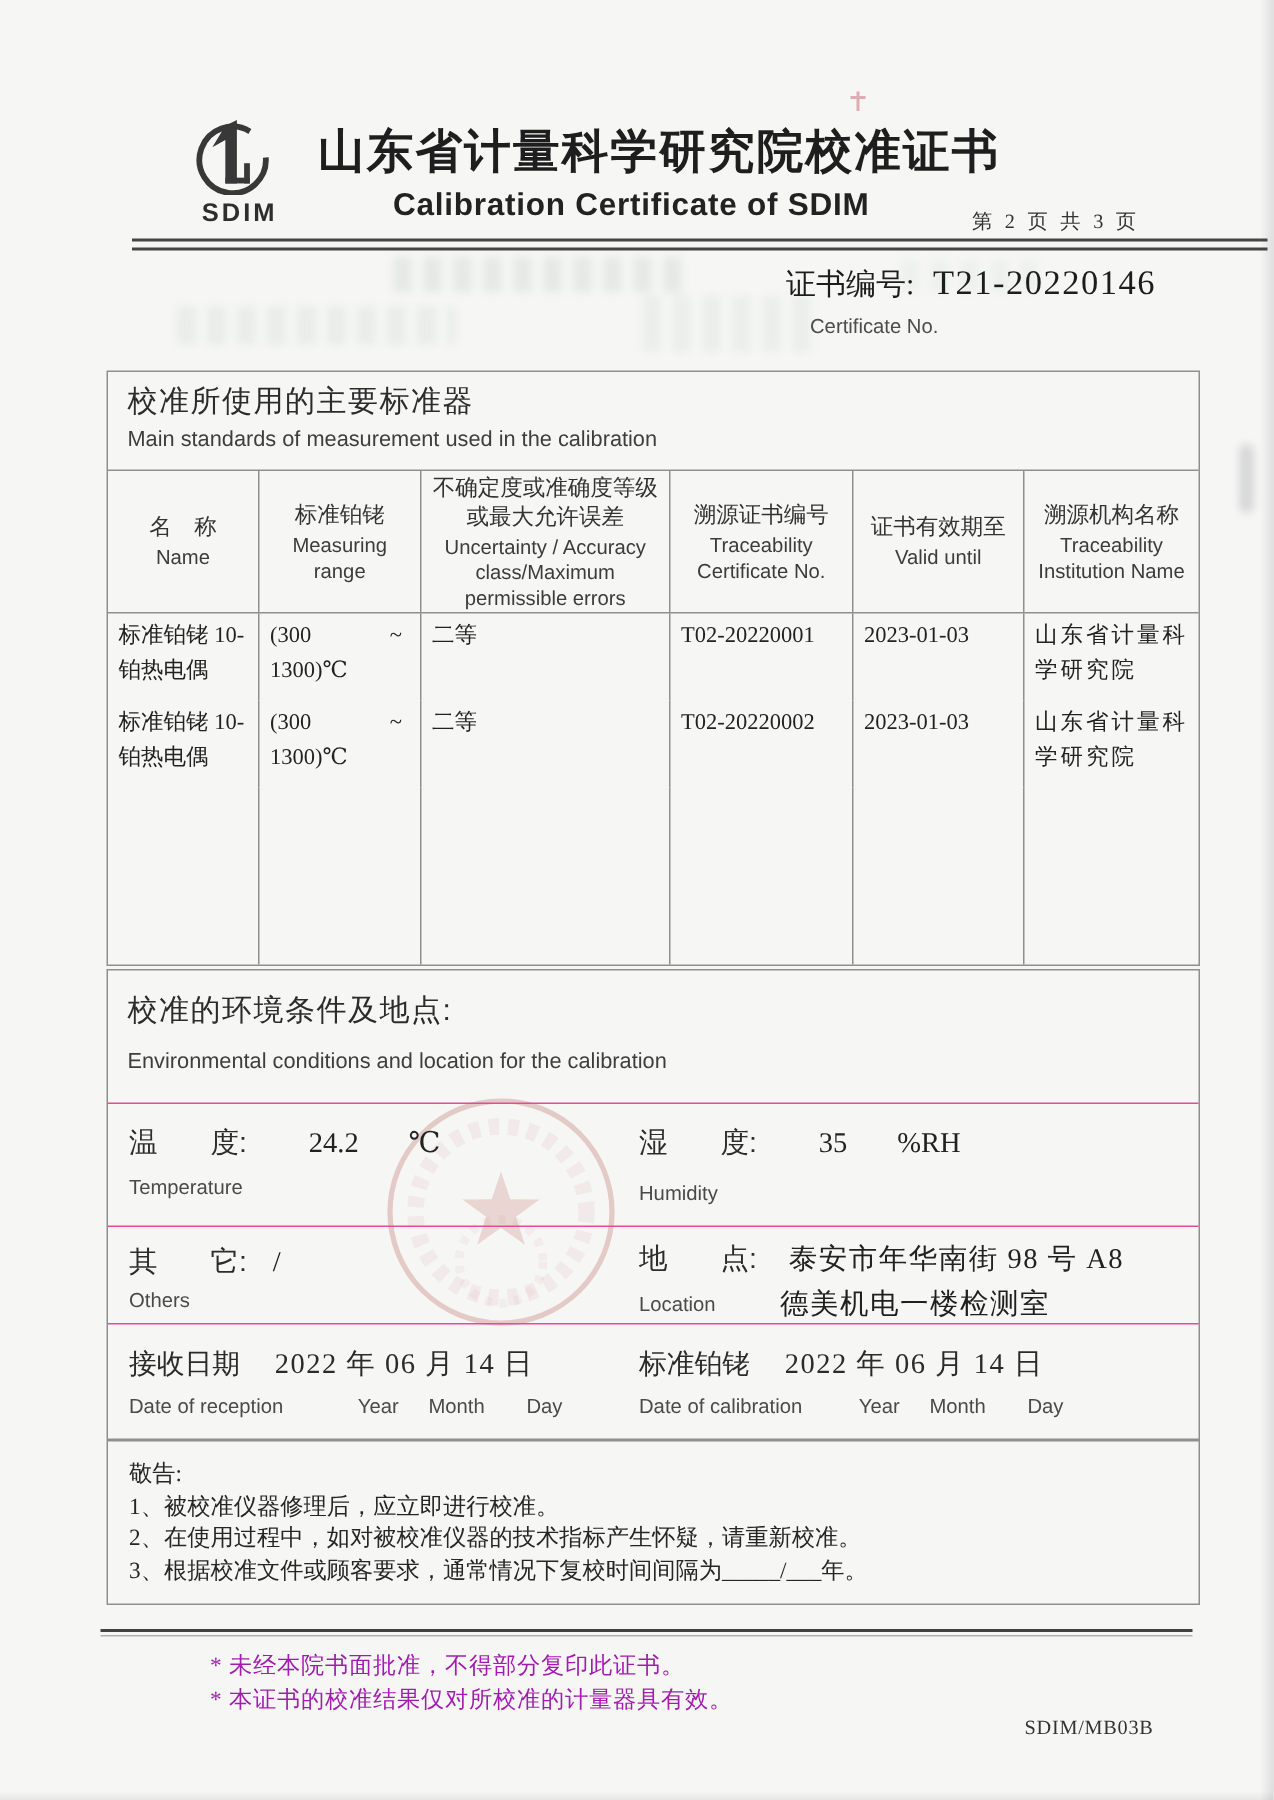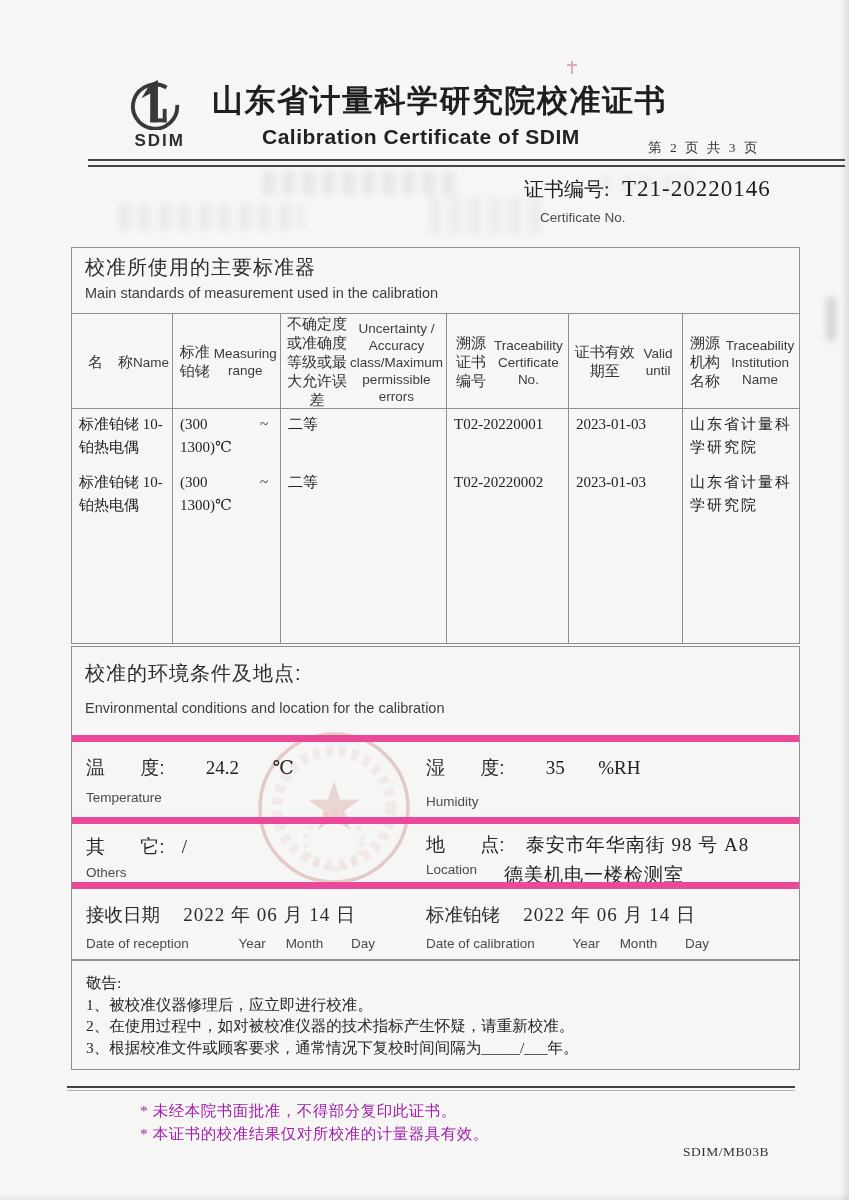--- a/index.html
+++ b/index.html
@@ -39,48 +39,48 @@
   
   .stamp{left:255px;top:729px;}
 
   
   .box{border:1px solid #8f8f8f;box-sizing:border-box;}
   .box-standards{left:71px;top:247px;width:729px;height:397px;padding-left:40px;}
   .sec-title-cn{position:absolute;left:13px;top:6px;font-size:20px;letter-spacing:1px;color:#2c2c2c;}
   .sec-title-en{position:absolute;left:13px;top:37px;font-size:14.5px;color:#3e3e3e;}
   .std-table{position:absolute;left:0;right:0;top:65px;bottom:0;border-top:1px solid #8f8f8f;
              display:grid;grid-template-columns:101px 108px 166px 122px 114px 1fr;grid-template-rows:95px auto auto 1fr;}
-  .hc{border-right:1px solid #8f8f8f;border-bottom:1px solid #8f8f8f;display:flex;flex-direction:row;
-      align-items:center;justify-content:flex-end;text-align:center;padding:2px 3px;box-sizing:border-box;}
+  .hc{border-right:1px solid #8f8f8f;border-bottom:1px solid #8f8f8f;display:flex;flex-direction:column;
+      align-items:center;justify-content:center;text-align:center;padding:2px 3px;box-sizing:border-box;}
   .hc .cn{font-size:15px;color:#333;line-height:19px;}
   .hc .en{font-size:13.5px;color:#3c3c3c;line-height:17px;margin-top:2px;}
   .bc{border-right:1px solid #8f8f8f;padding:4px 6px 8px 7px;box-sizing:border-box;
       font-family:"Liberation Serif","DejaVu Serif",serif;font-size:15px;line-height:23px;color:#222;}
   .last{border-right:none;}
   .range-l1{display:flex;justify-content:space-between;padding-right:6px;}
   .inst{letter-spacing:2px;}
   .fill{border-right:1px solid #8f8f8f;}
 
   .box-env{left:71px;top:646px;width:729px;height:314px;display:flex;flex-direction:column;}
   .env-title{height:88px;box-sizing:border-box;padding:13px 13px 0;}
   .env-title .cn{font-size:20px;letter-spacing:1px;color:#2c2c2c;}
   .env-title .en{font-size:14.5px;color:#3e3e3e;margin-top:13px;}
-  .env-row{border-top:7px solid #ec4899;box-sizing:border-box;display:flex;}
+  .env-row{border-top:1px solid #ec4899;box-sizing:border-box;display:flex;}
   .row-th{height:82px;}
   .row-ol{height:65px;}
   .row-dates{flex:1;}
   .half-l{width:354px;padding:13px 0 0 14px;box-sizing:border-box;}
   .half-r{flex:1;padding:13px 0 0 0;box-sizing:border-box;}
   .fld{font-size:19px;color:#222;white-space:nowrap;}
   .fld .lb{color:#2c2c2c;}
   .fld .g1{margin-left:30px;}
   .fld .v{font-family:"Liberation Serif","DejaVu Serif",serif;margin-left:36px;}
   .fld .u{font-family:"Liberation Serif","DejaVu Serif",serif;margin-left:28px;}
   .sub{font-size:13.5px;color:#4a4a4a;margin-top:9px;}
-  .loc-line2{display:flex;align-items:flex-start;margin-top:4px;}
+  .loc-line2{display:flex;align-items:center;margin-top:4px;gap:16px;}
   .loc-line2 .serif-v{font-family:"Liberation Serif","DejaVu Serif",serif;font-size:19px;color:#1f1f1f;margin-left:27px;letter-spacing:1px;}
   .date-line{font-size:18.5px;white-space:nowrap;}
   .date-line .dv{font-family:"Liberation Serif","DejaVu Serif",serif;font-size:19px;margin-left:18px;letter-spacing:1px;}
   .date-sub{font-size:13.5px;color:#4a4a4a;margin-top:8px;white-space:nowrap;}
   .date-sub .uy{margin-left:46px;}
   .date-sub .um{margin-left:16px;}
   .date-sub .ud{margin-left:24px;}
 
   .box-notice{left:71px;top:960px;width:729px;height:110px;box-sizing:border-box;padding:11px 14px 0;
               font-family:"Liberation Serif","DejaVu Serif",serif;font-size:15.5px;color:#262626;line-height:21.5px;}

